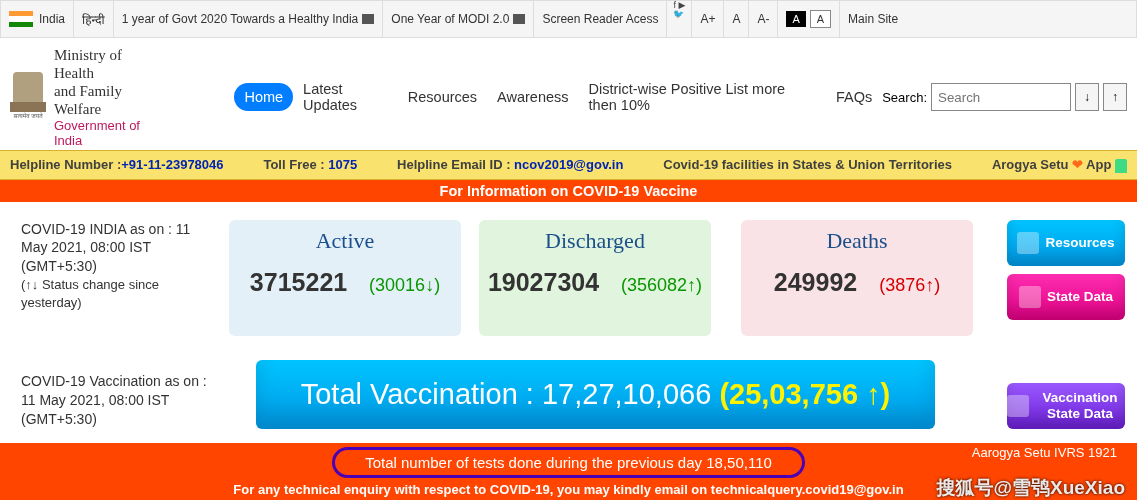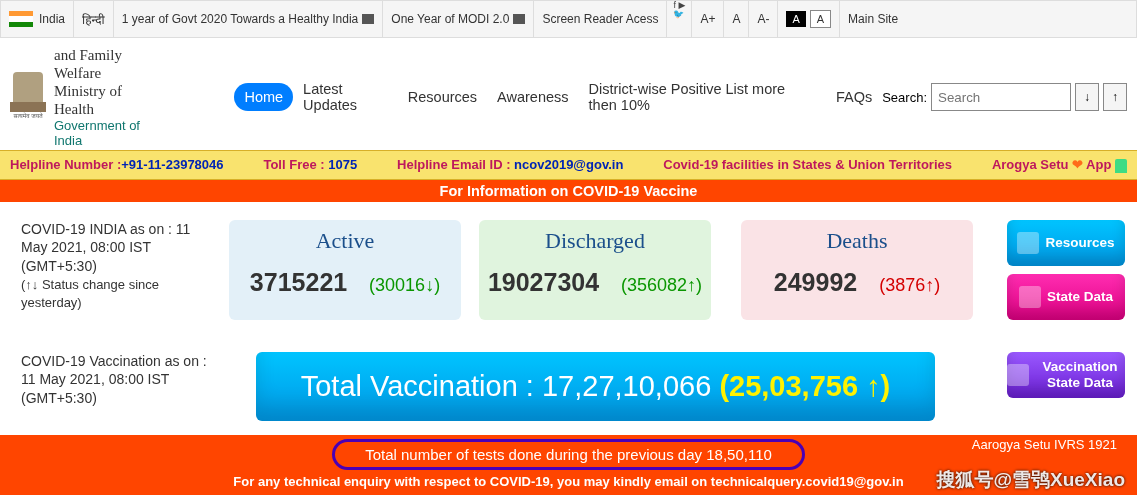--- a/index.html
+++ b/index.html
@@ -17,63 +17,63 @@
   .fs-btn { padding: 0 8px; color: #333; cursor: pointer; border-right:1px solid #ddd; height:100%; display:flex; align-items:center;}
   .theme-a { background: #000; color: #fff; padding: 2px 6px; font-size: 11px; margin-right:4px;}
   .theme-a2 { background: #fff; color: #333; padding: 2px 6px; border:1px solid #888; font-size: 11px;}
   
   
   .header-row { display: flex; align-items: center; padding: 8px 10px 2px 10px; }
   .emblem { width: 36px; height: 50px; display:flex; flex-direction:column; align-items:center; margin-right:8px;}
   .emblem-top { width:30px; height:30px; background:#b0a080; border-radius:4px 4px 0 0;}
   .emblem-base { width:36px; height:10px; background:#8b7355;}
   .ministry-title { font-family: 'Times New Roman', serif; font-size: 15px; color: #333; line-height: 1.2; }
-  .ministry-sub { font-size: 13px; color: #0f766e; }
+  .ministry-sub { font-size: 13px; color: #be185d; }
   
   .nav { display: flex; align-items: center; margin-left: 70px; font-size: 14.5px; }
   .nav-item { padding: 6px 10px; cursor: pointer; color: #333; }
   .nav-item.active { background: #007eff; color: #fff; border-radius: 14px; }
   
   .search-wrap { margin-left: auto; display: flex; align-items: center; font-size: 13px; }
   .search-input { width: 140px; height: 28px; border: 1px solid #888; padding: 0 6px; margin-left:4px;}
   .sort-btn { width: 24px; height: 28px; border: 1px solid #888; margin-left: 4px; display:flex; align-items:center; justify-content:center; font-size:12px; cursor:pointer; background:#f5f5f5;}
   
   
   .helpline-bar { background: #f9e36e; border-top: 1px solid #d7af28; border-bottom: 1px solid #d7af28; padding: 6px 10px; display: flex; align-items: center; justify-content: space-between; font-size: 13px; font-weight: bold; }
-  .helpline-bar .hl { color: #be185d; }
+  .helpline-bar .hl { color: #404040; }
   .helpline-bar .blue { color: #0024b5; font-weight: bold; }
   .heart { color:#ff6b1a;}
   .android { width:12px; height:14px; background:#3ddc84; display:inline-block; border-radius:2px 2px 0 0; vertical-align:middle;}
   .info-bar { background: #ff4500; color: #fff; text-align: center; padding: 3px 0; font-size: 14.5px; font-weight:bold; }
   
   
   .main { padding: 18px 12px 6px 21px; }
   .stats-row { display: flex; align-items: flex-start; }
   .left-text { width: 208px; font-size: 14px; color: #333; padding-right: 15px; line-height:1.35;}
   .left-text .small { font-size: 13px;}
   
   .cards { display: flex; gap: 18px; }
-  .card { width: 232px; height: 100px; border-radius: 6px; text-align: center; padding-top: 8px;}
+  .card { width: 232px; height: 116px; border-radius: 6px; text-align: center; padding-top: 8px;}
   .card-title { font-size: 22px; color: #1b4f8b; font-family: 'Times New Roman', serif;}
   .card-num { font-size: 25px; font-weight: bold; color: #333; margin-top: 14px; display:inline-block;}
   .card-delta { font-size: 18px; font-weight: normal; margin-left: 18px;}
   .card.active { background: #e3f0f8; }
   .card.discharged { background: #e0f4de; }
   .card.deaths { background: #fae3e6; margin-left: 12px; }
   .green { color: #0a9600; }
   .red { color: #d40000; }
   
   .side-buttons { margin-left: auto; display: flex; flex-direction: column; gap: 8px; }
   .side-btn { width: 118px; height: 46px; border-radius: 6px; color: #fff; font-weight: bold; font-size: 13.5px; display: flex; align-items: center; justify-content: center; text-align: center; cursor: pointer; line-height:1.15; box-shadow: inset 0 -10px 14px rgba(0,0,0,0.15);}
   .side-icon { width:22px; height:22px; background: rgba(255,255,255,0.35); border-radius:3px; margin-right:6px; flex-shrink:0;}
   .sb-cyan { background: linear-gradient(#00c4ff, #0099e6); }
   .sb-pink { background: linear-gradient(#ff2db1, #e00083); }
   .sb-purple { background: linear-gradient(#9a59ff, #6b1fd4); }
   
-  .vacc-row { display: flex; align-items: flex-start; margin-top: 32px; gap: 27px; }
+  .vacc-row { display: flex; align-items: flex-end; margin-top: 24px; gap: 27px; }
   .vacc-card { flex:1; background: linear-gradient(#00c4ff, #0099e6); border-radius: 6px; color: #fff; font-size: 29px; padding: 18px 0; text-align: center; box-shadow: inset 0 -16px 20px rgba(0,0,0,0.12);}
   .vacc-delta { color: #fff200; font-weight: bold; }
   
   
   .footer-orange { background: #ff4500; color: #fff; text-align: center; padding: 4px 0 6px 0; margin-top: 8px; position:relative;}
   .tests-highlight { display:inline-block; border: 3px solid #4b00b5; border-radius: 50px; padding: 4px 30px; color: #fff; font-size: 15px; margin-bottom:4px; }
   .footer-orange .tech { font-size: 13px; font-weight:bold;}
   .arogya-right { position:absolute; right:20px; top:2px; font-size:13px;}
   .watermark { position:absolute; right:12px; bottom:2px; color:rgba(255,255,255,0.9); font-size:19px; font-weight:bold; text-shadow:0 0 3px #000;}
 </style>
@@ -113,22 +113,22 @@
   <div class="topbar-item" style="border-right:none;">Main Site</div>
 </div>
 
 <div class="header-row">
   <div class="emblem">
     <div class="emblem-top"></div>
       <div class="emblem-base"></div>
     <div style="font-size:6px;color:#555;">सत्यमेव जयते</div>
   </div>
   <div>
+    <div class="ministry-title">Ministry of Health</div>
     <div class="ministry-title">and Family Welfare</div>
-    <div class="ministry-title">Ministry of Health</div>
     <div class="ministry-sub">Government of India</div>
   </div>
   <div class="nav">
     <div class="nav-item active">Home</div>
     <div class="nav-item">Latest Updates</div>
     <div class="nav-item">Resources</div>
     <div class="nav-item">Awareness</div>
     <div class="nav-item">District-wise Positive List more then 10%</div>
     <div class="nav-item">FAQs</div>
   </div>

